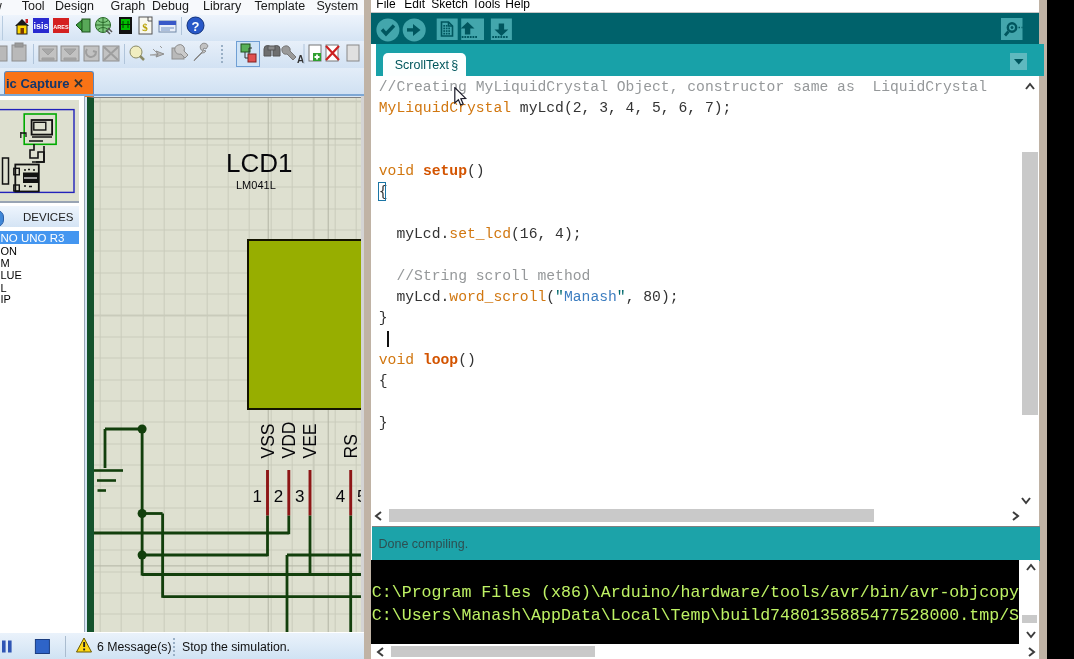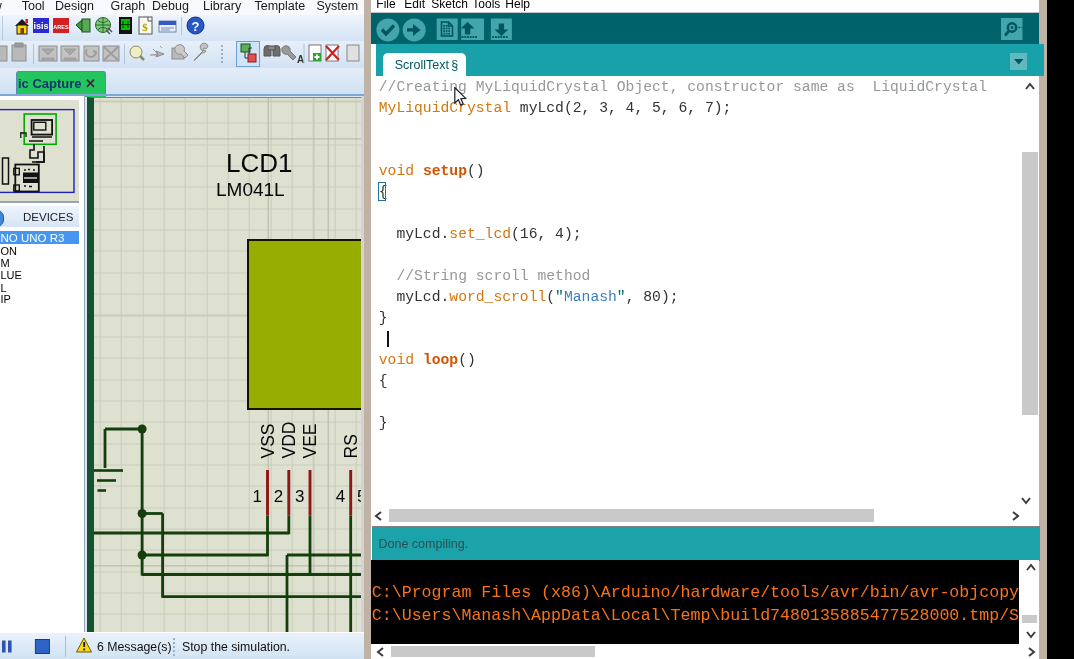--- a/index.html
+++ b/index.html
@@ -4,21 +4,21 @@
 <style>
   html,body{margin:0;padding:0;} *{-webkit-font-smoothing:antialiased;}
   #page{position:relative;width:1074px;height:659px;overflow:hidden;background:#000;font-family:"Liberation Sans",sans-serif;padding-left:28px;}
   
   #proteus{position:absolute;left:0;top:0;width:366px;height:659px;background:#d9e7f6;overflow:hidden;}
   #pmenu{position:absolute;left:0;top:0;width:366px;height:15px;background:#f7f9fc;}
   #pmenu span{position:absolute;top:-1.5px;font-size:12.5px;color:#1a1a1a;white-space:nowrap;}
   #ptb1{position:absolute;left:0;top:15px;width:366px;height:26px;background:linear-gradient(#eef4fc,#d5e4f4);}
   #ptb2{position:absolute;left:0;top:41px;width:366px;height:27px;background:linear-gradient(#e7eff9,#d2e2f3);}
   #ptabrow{position:absolute;left:0;top:68px;width:366px;height:28px;background:linear-gradient(#e3edf8,#cfe0f2);}
-  #ptab{position:absolute;left:16px;top:71px;width:88px;height:25px;background:#22c55e;border:1px solid #5a87bc;border-bottom:none;border-radius:3px 3px 0 0;}
+  #ptab{position:absolute;left:4px;top:71px;width:88px;height:25px;background:#f97316;border:1px solid #5a87bc;border-bottom:none;border-radius:3px 3px 0 0;}
   #ptab .txt{position:absolute;left:1px;top:4px;font-size:13px;font-weight:bold;color:#13366b;}
   #ptabline{position:absolute;left:0;top:94px;width:366px;height:2px;background:#7da7d4;}
   
   #sidebar{position:absolute;left:0;top:96px;width:84px;height:536px;background:#fff;border-right:1px solid #9aa7b8;}
   #preview{position:absolute;left:0px;top:100px;width:79px;height:101px;background:#dee0d0;border-bottom:2px solid #98a4b4;}
   #devhdr{position:absolute;left:0;top:205.5px;width:79px;height:22px;background:linear-gradient(#eef5fd,#d3e3f4);border-bottom:1px solid #b9c9dc;}
   #devhdr .t{position:absolute;left:23px;top:5px;font-size:11.5px;color:#222;}
   #devhdr .pill{position:absolute;left:-12px;top:4px;width:14px;height:15px;background:#3f87d8;border-radius:7px;border:1px solid #2a5fa8;}
   #devlist{position:absolute;left:0;top:227px;width:79px;height:309px;background:#fff;font-size:11px;color:#000;}
   #selrow{position:absolute;left:0;top:4px;width:79px;height:12.7px;background:#4496f0;color:#fff;}
@@ -26,21 +26,21 @@
   #schem{position:absolute;left:87px;top:97px;width:274px;height:534px;background:#dee0d0;border-left:7px solid #14532d;border-top:1px solid #808080;border-bottom:1px solid #808080;overflow:hidden;}
   #schem .grid{position:absolute;left:0;top:0;width:274px;height:535px;
     background-image:
       repeating-linear-gradient(to right,#b2b4a4 0px,#b2b4a4 1px,transparent 1px,transparent 213.5px),
       repeating-linear-gradient(to bottom,#b2b4a4 0px,#b2b4a4 1px,transparent 1px,transparent 213.5px),
       repeating-linear-gradient(to right,#c9cbbb 0px,#c9cbbb 1px,transparent 1px,transparent 21.35px),
       repeating-linear-gradient(to bottom,#c9cbbb 0px,#c9cbbb 1px,transparent 1px,transparent 21.35px);
     background-position:-40.3px 0px,0px 40.4px,5.7px 0px,0px 3.5px;}
   #lcdrect{position:absolute;left:152.5px;top:140.5px;width:117.8px;height:167px;background:#97ae00;border:2.2px solid #141400;}
   #lcd1{position:absolute;left:132px;top:50px;font-size:26px;color:#06060a;}
-  #lm041{position:absolute;left:122px;top:80.5px;font-size:19px;color:#06060a;}
+  #lm041{position:absolute;left:142px;top:80.5px;font-size:11px;color:#06060a;}
   #pstrip{position:absolute;left:361px;top:96px;width:3px;height:537px;background:#d4d4d4;}
   
   #pstatus{position:absolute;left:0;top:632px;width:366px;height:27px;background:linear-gradient(#eaf2fb,#cfe2f3);border-top:1px solid #fff;}
   #pstatus .txt{position:absolute;top:7px;font-size:12.3px;color:#111;}
   
   #ard{position:absolute;left:364px;top:0;width:683px;height:659px;background:#fff;border-radius:22px;}
   #ard .lborder{position:absolute;left:0;top:0;width:7.3px;height:659px;background:#c0b3a5;}
   #ard .rborder{position:absolute;left:675px;top:0;width:8px;height:659px;background:#c0b3a5;}
   #amenu{position:absolute;left:7.3px;top:0;width:667.7px;height:12px;background:#fff;border-bottom:1px solid #c6c6c6;}
   #amenu span{position:absolute;top:-3.5px;font-size:12px;color:#000;}
@@ -57,21 +57,21 @@
   .st{color:#3c7dc0;}
   #bracehl{position:absolute;left:6.3px;top:106px;width:6.4px;height:17.2px;border:1.6px solid #1b75a5;}
   #caret{position:absolute;left:15.6px;top:255px;width:1.8px;height:16px;background:#111;}
   #vsb{position:absolute;left:655px;top:0px;width:12px;height:430px;background:#fff;}
   #vthumb{position:absolute;left:651.2px;top:75.5px;width:15.5px;height:263px;background:#c9c9c9;}
   #hsb{position:absolute;left:7.3px;top:506px;width:667.7px;height:18px;background:#fff;}
   #hthumb{position:absolute;left:17.9px;top:2.5px;width:485px;height:13px;background:#c9c9c9;}
   #astatus{position:absolute;left:7.5px;top:525.5px;width:668.5px;height:34px;background:#1ca3a9;border-top:1px solid #808080;}
   #astatus span{position:absolute;left:7px;top:10px;font-size:12.5px;color:#2d4f51;}
   #aconsole{position:absolute;left:7.3px;top:559.5px;width:647.3px;height:84.2px;background:#000;overflow:hidden;}
-  #aconsole pre{position:absolute;left:0.5px;top:21px;margin:0;font-family:"Liberation Mono",monospace;font-size:16.6px;line-height:23.5px;color:#f97316;}
+  #aconsole pre{position:absolute;left:0.5px;top:21px;margin:0;font-family:"Liberation Mono",monospace;font-size:16.6px;line-height:23.5px;color:#bef264;}
   #csb{position:absolute;left:654.6px;top:559.5px;width:20.4px;height:84.2px;background:#fff;}
   #cthumb{position:absolute;left:3.5px;top:55px;width:14.5px;height:8px;background:#c9c9c9;}
   #bsb{position:absolute;left:7.3px;top:643.7px;width:667.7px;height:15.3px;background:#fff;}
   #bthumb{position:absolute;left:20px;top:2px;width:204px;height:11px;background:#c9c9c9;}
 </style>
 </head>
 <body>
 <div id="page">
   <div id="proteus">
     <div id="pmenu">

